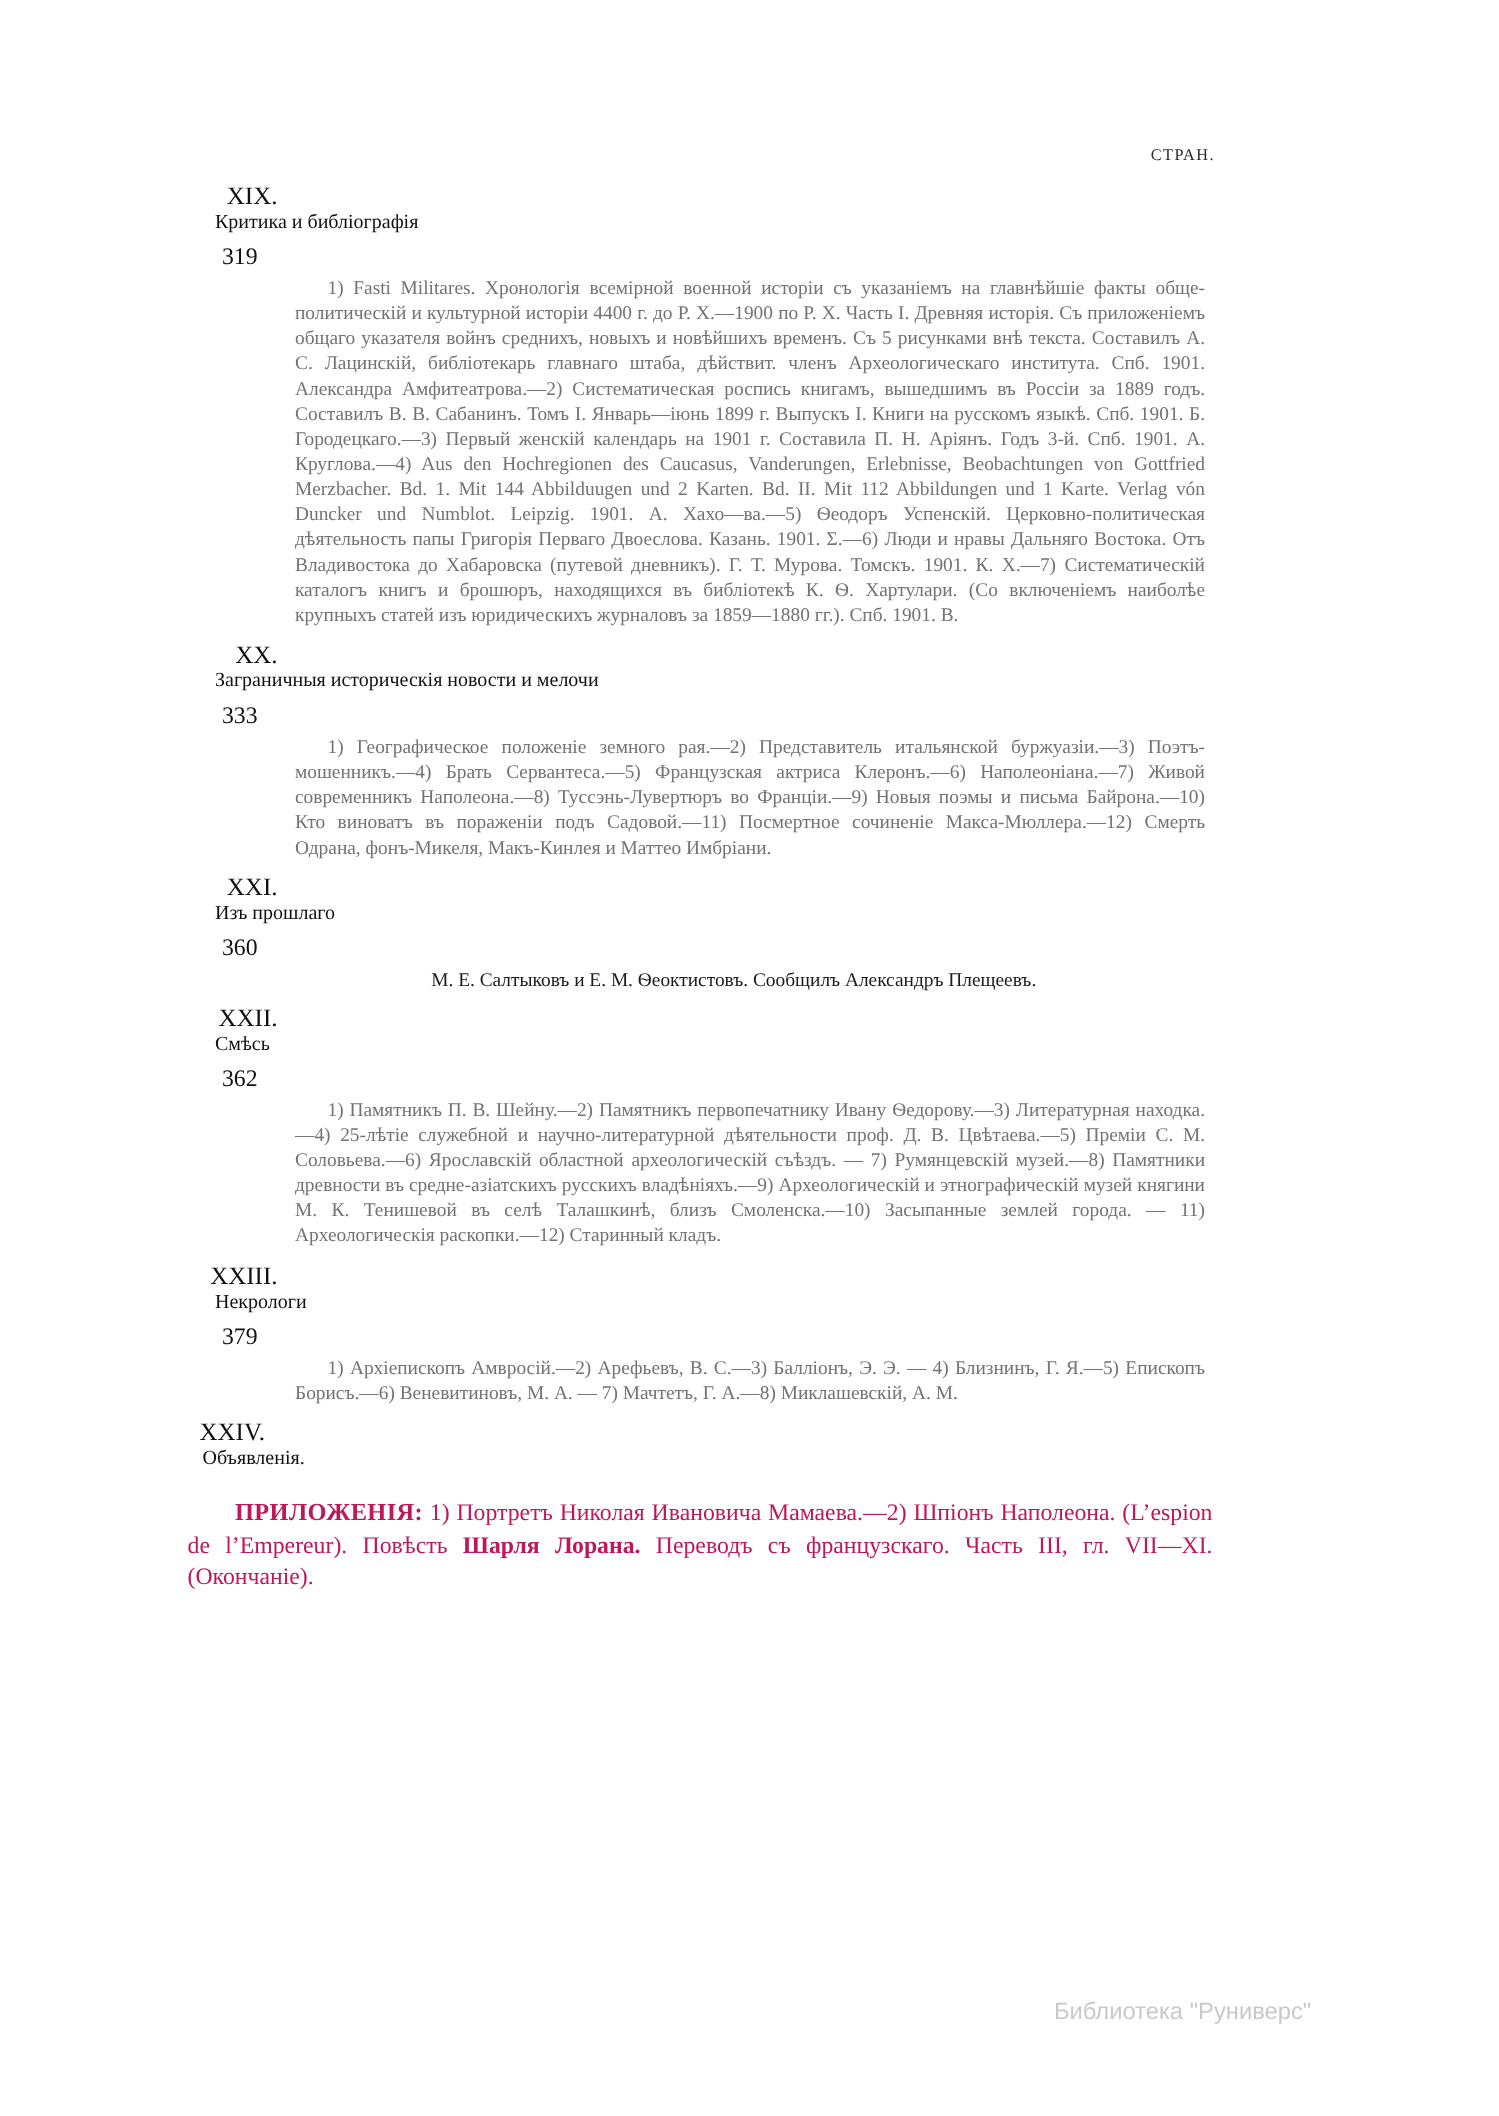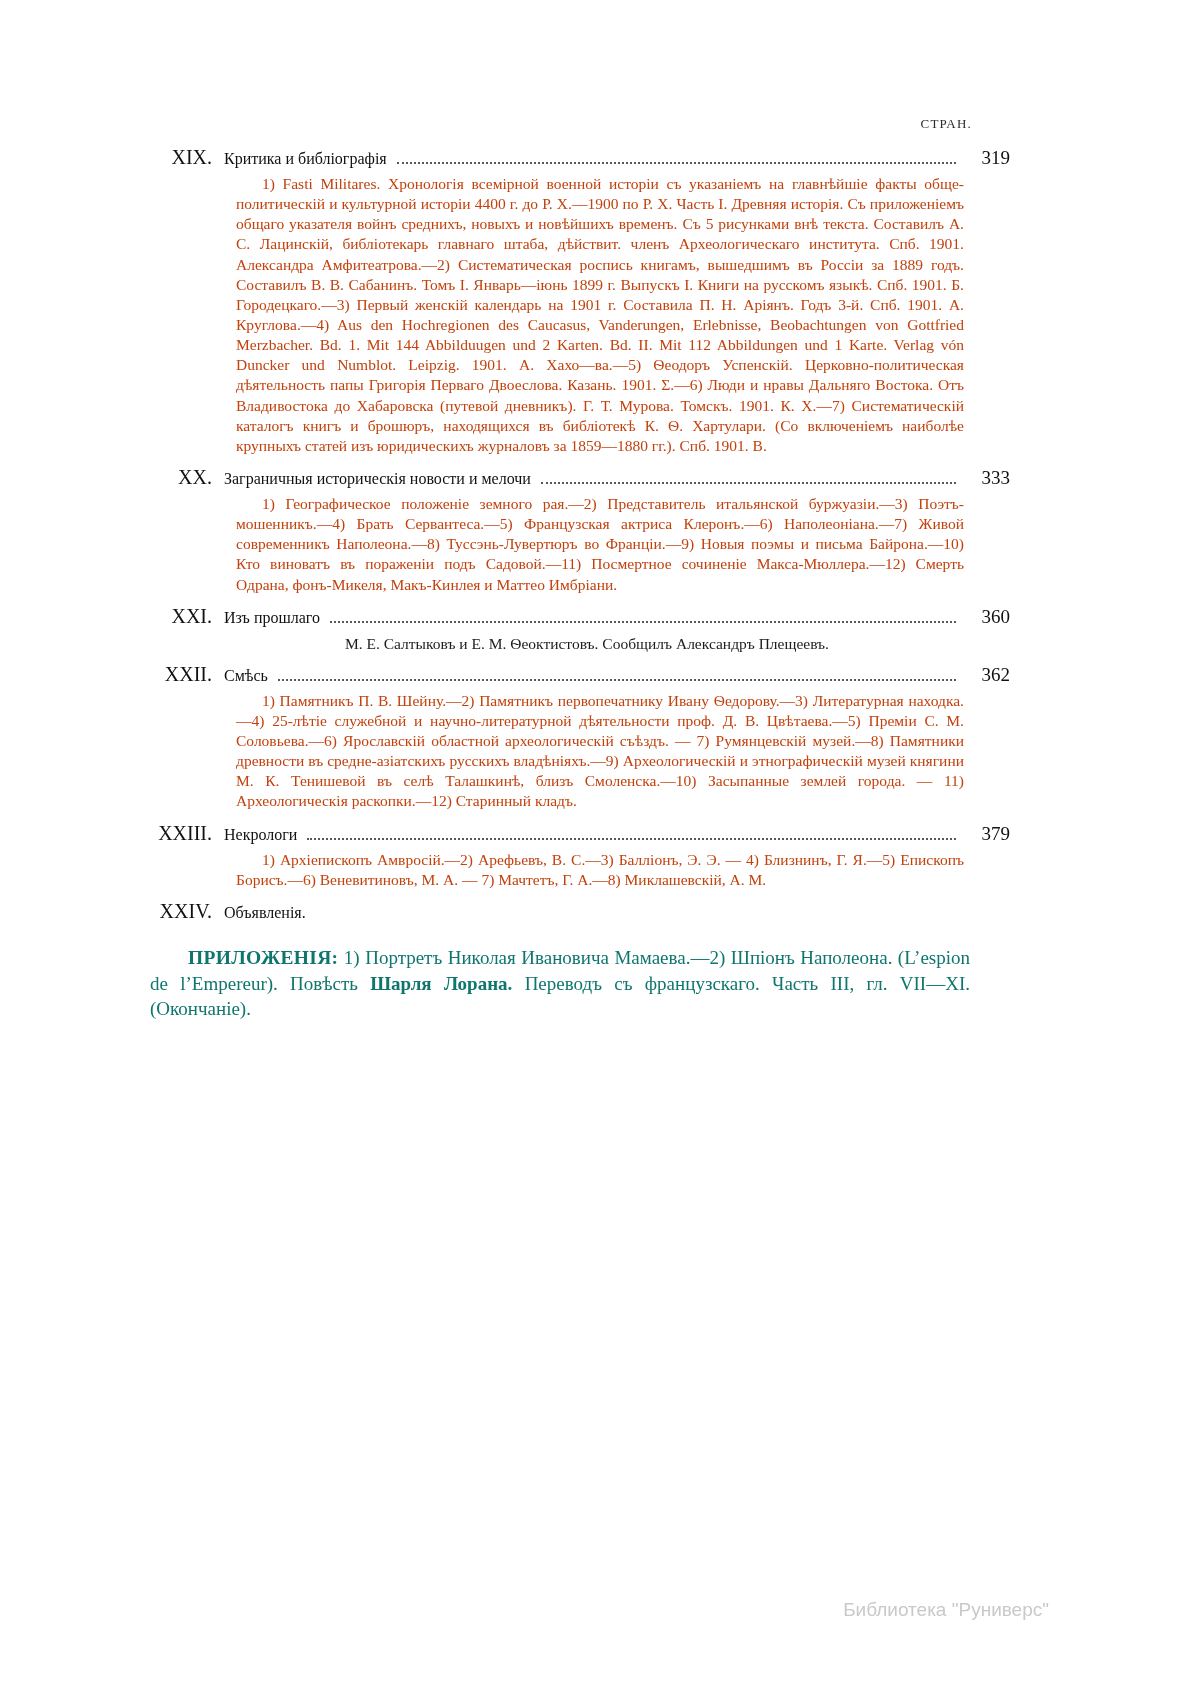--- a/index.html
+++ b/index.html
@@ -36,20 +36,21 @@
     margin-bottom: 14px;
     font-family: "Liberation Serif", serif;
   }
   .entry {
     margin-bottom: 2px;
   }
   .entry-line {
     display: flex;
     align-items: baseline;
     width: 100%;
+    flex-direction: column;
   }
   .roman {
     font-size: 20px;
     text-align: right;
     flex: 0 0 auto;
     white-space: nowrap;
     color: #111;
   }
   .w-xix { width: 62px; }
   .w-xx  { width: 62px; }
@@ -77,21 +78,21 @@
     text-align: right;
     color: #111;
   }
   .body-text {
     font-size: 15.5px;
     line-height: 1.30;
     text-align: justify;
     margin: 4px 0 10px 0;
     padding-left: 86px;
     padding-right: 46px;
-    color: #c2410c;
+    color: #737373;
     hyphens: manual;
   }
   .body-text.indent-first {
     text-indent: 26px;
   }
   .bold {
     font-weight: bold;
   }
   .centered-note {
     font-size: 15.5px;
@@ -101,21 +102,21 @@
     padding-left: 60px;
     color: #1c1c1c;
   }
   .appendix {
     font-size: 19px;
     line-height: 1.34;
     margin-top: 22px;
     padding-right: 40px;
     text-align: justify;
     text-indent: 38px;
-    color: #0f766e;
+    color: #be185d;
   }
   .appendix .lead {
     font-weight: bold;
     font-size: 19.5px;
     letter-spacing: 0.3px;
   }
   .watermark {
     position: absolute;
     right: 150px;
     bottom: 78px;

